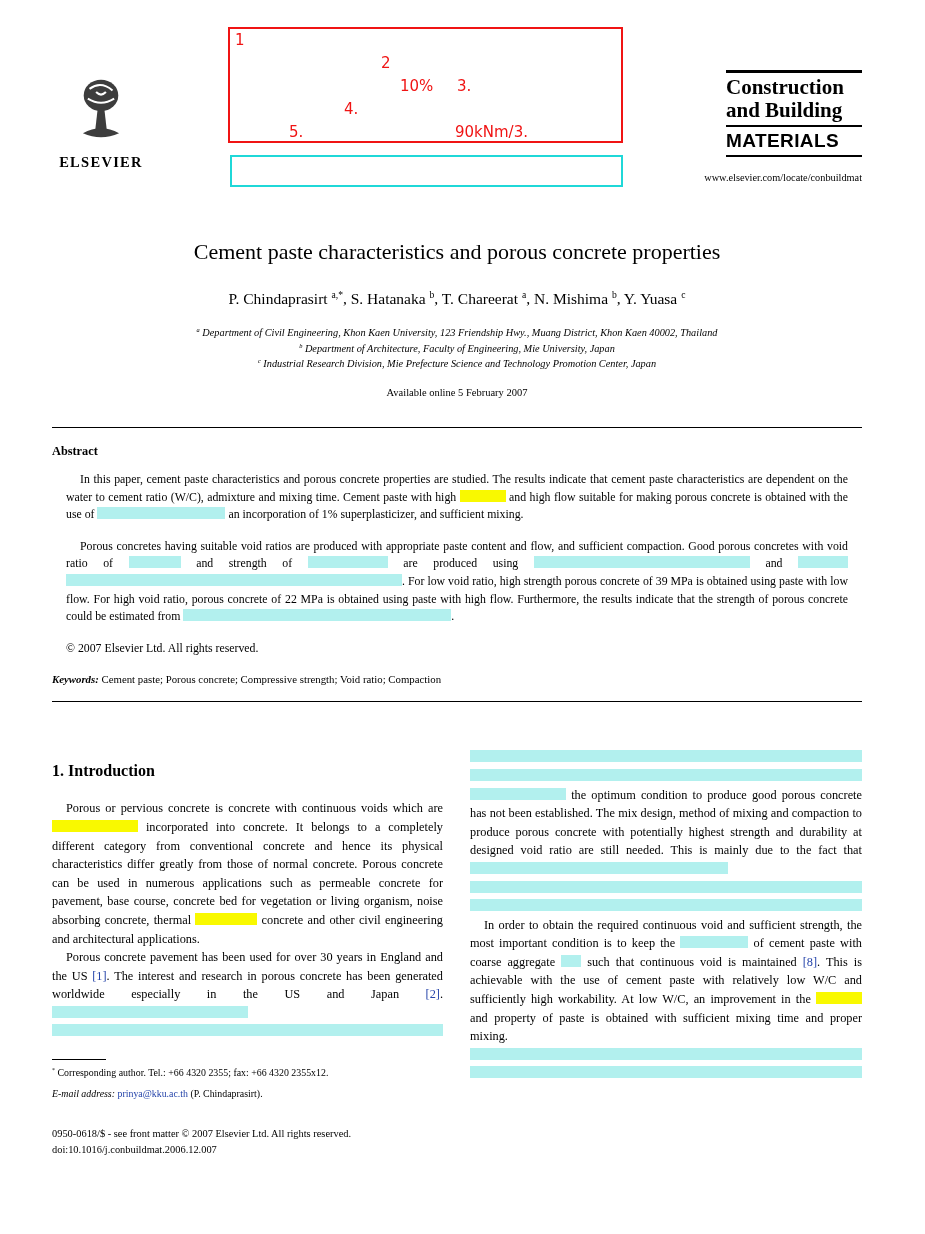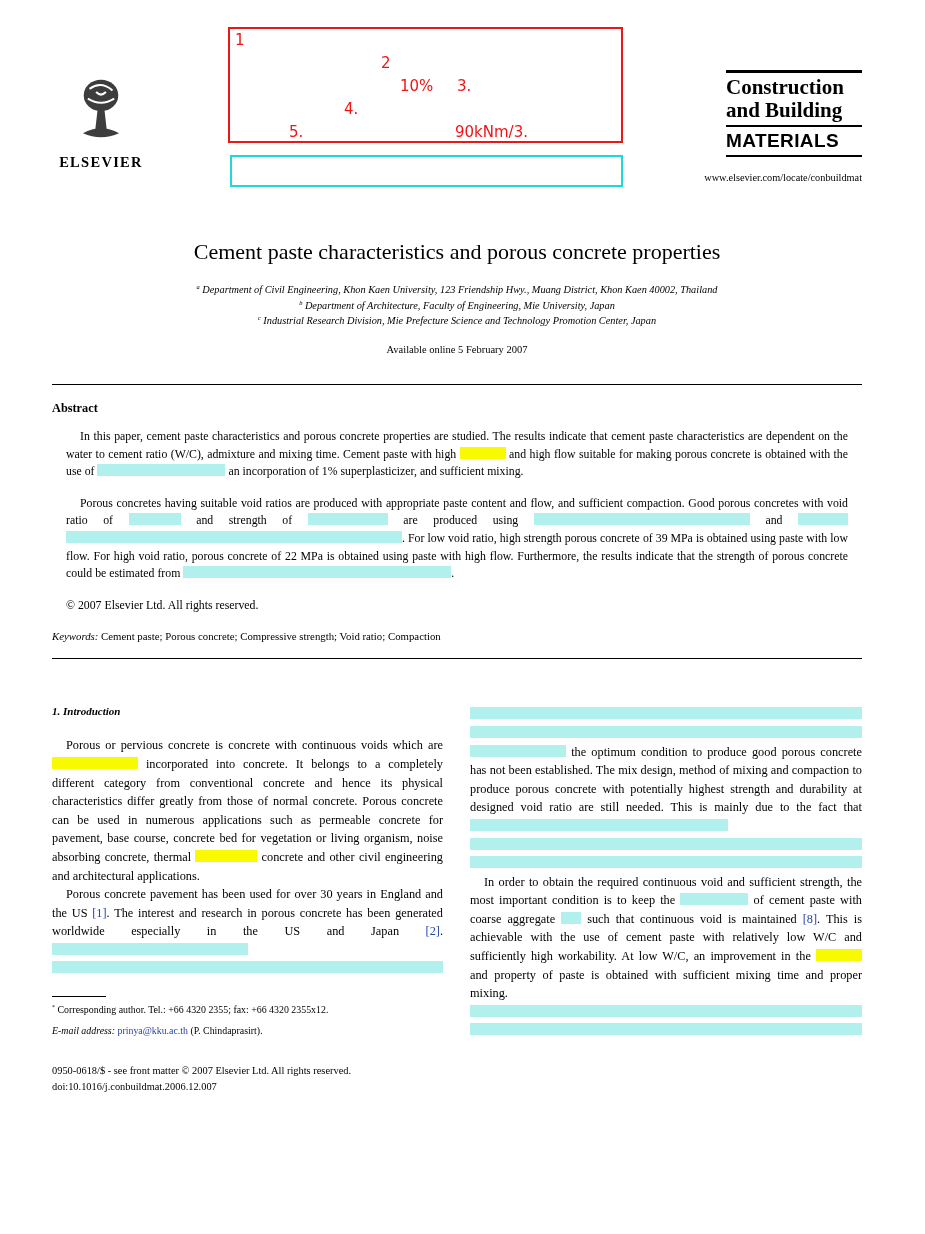--- a/index.html
+++ b/index.html
@@ -50,27 +50,27 @@
   .rule{border:none;border-top:1px solid #000;margin:0;}
   .rule-1{margin-top:27px;}
   .rule-2{margin-top:16px;}
 
   
   .abstract-heading{margin:16px 0 8px;font-size:12.3px;font-weight:700;}
   .abstract p{margin:14px;font-size:11.8px;line-height:17.6px;text-align:justify;}
   .abstract .first{margin-top:12px;}
   .para-indent{text-indent:14px;}
   .keywords{margin-top:16px;font-size:10.8px;}
-  .kw-label{font-style:italic;}
+  .kw-label{font-style:italic;font-weight:bold;}
 
   
   .columns{display:flex;gap:27px;margin-top:46px;}
   .col-left{width:391px;}
   .col-right{width:392px;}
-  .section-heading{margin:0 0 19px;font-size:11px;font-weight:700;font-style:italic;}
+  .section-heading{margin:14px 0 19px;font-size:16px;font-weight:700;}
   .col p{margin:0;font-size:12.3px;line-height:18.6px;text-align:justify;}
 
   
   .bar{display:inline-block;height:12px;margin-bottom:-1px;}
   .bar-cyan{background:var(--highlight-cyan);}
   .bar-yellow{background:var(--highlight-yellow);}
   .ref{color:var(--link-blue);}
   .link{color:var(--link-blue);}
 
   
@@ -123,20 +123,21 @@
         <div class="jl-mid"></div>
         <div class="jl-mat">MATERIALS</div>
         <div class="jl-bot"></div>
       </div>
 
       <div class="journal-url">www.elsevier.com/locate/conbuildmat</div>
     </div>
 
     <h1 class="title">Cement paste characteristics and porous concrete properties</h1>
 
+    <div class="authors">P. Chindaprasirt <sup>a,*</sup>, S. Hatanaka <sup>b</sup>, T. Chareerat <sup>a</sup>, N. Mishima <sup>b</sup>, Y. Yuasa <sup>c</sup></div>
 
     <div class="affils">
       <div>
         <sup>a</sup>
         <span>Department of Civil Engineering, Khon Kaen University, 123 Friendship Hwy., Muang District, Khon Kaen 40002, Thailand</span>
       </div>
       <div>
         <sup>b</sup>
         <span>Department of Architecture, Faculty of Engineering, Mie University, Japan</span>
       </div>

